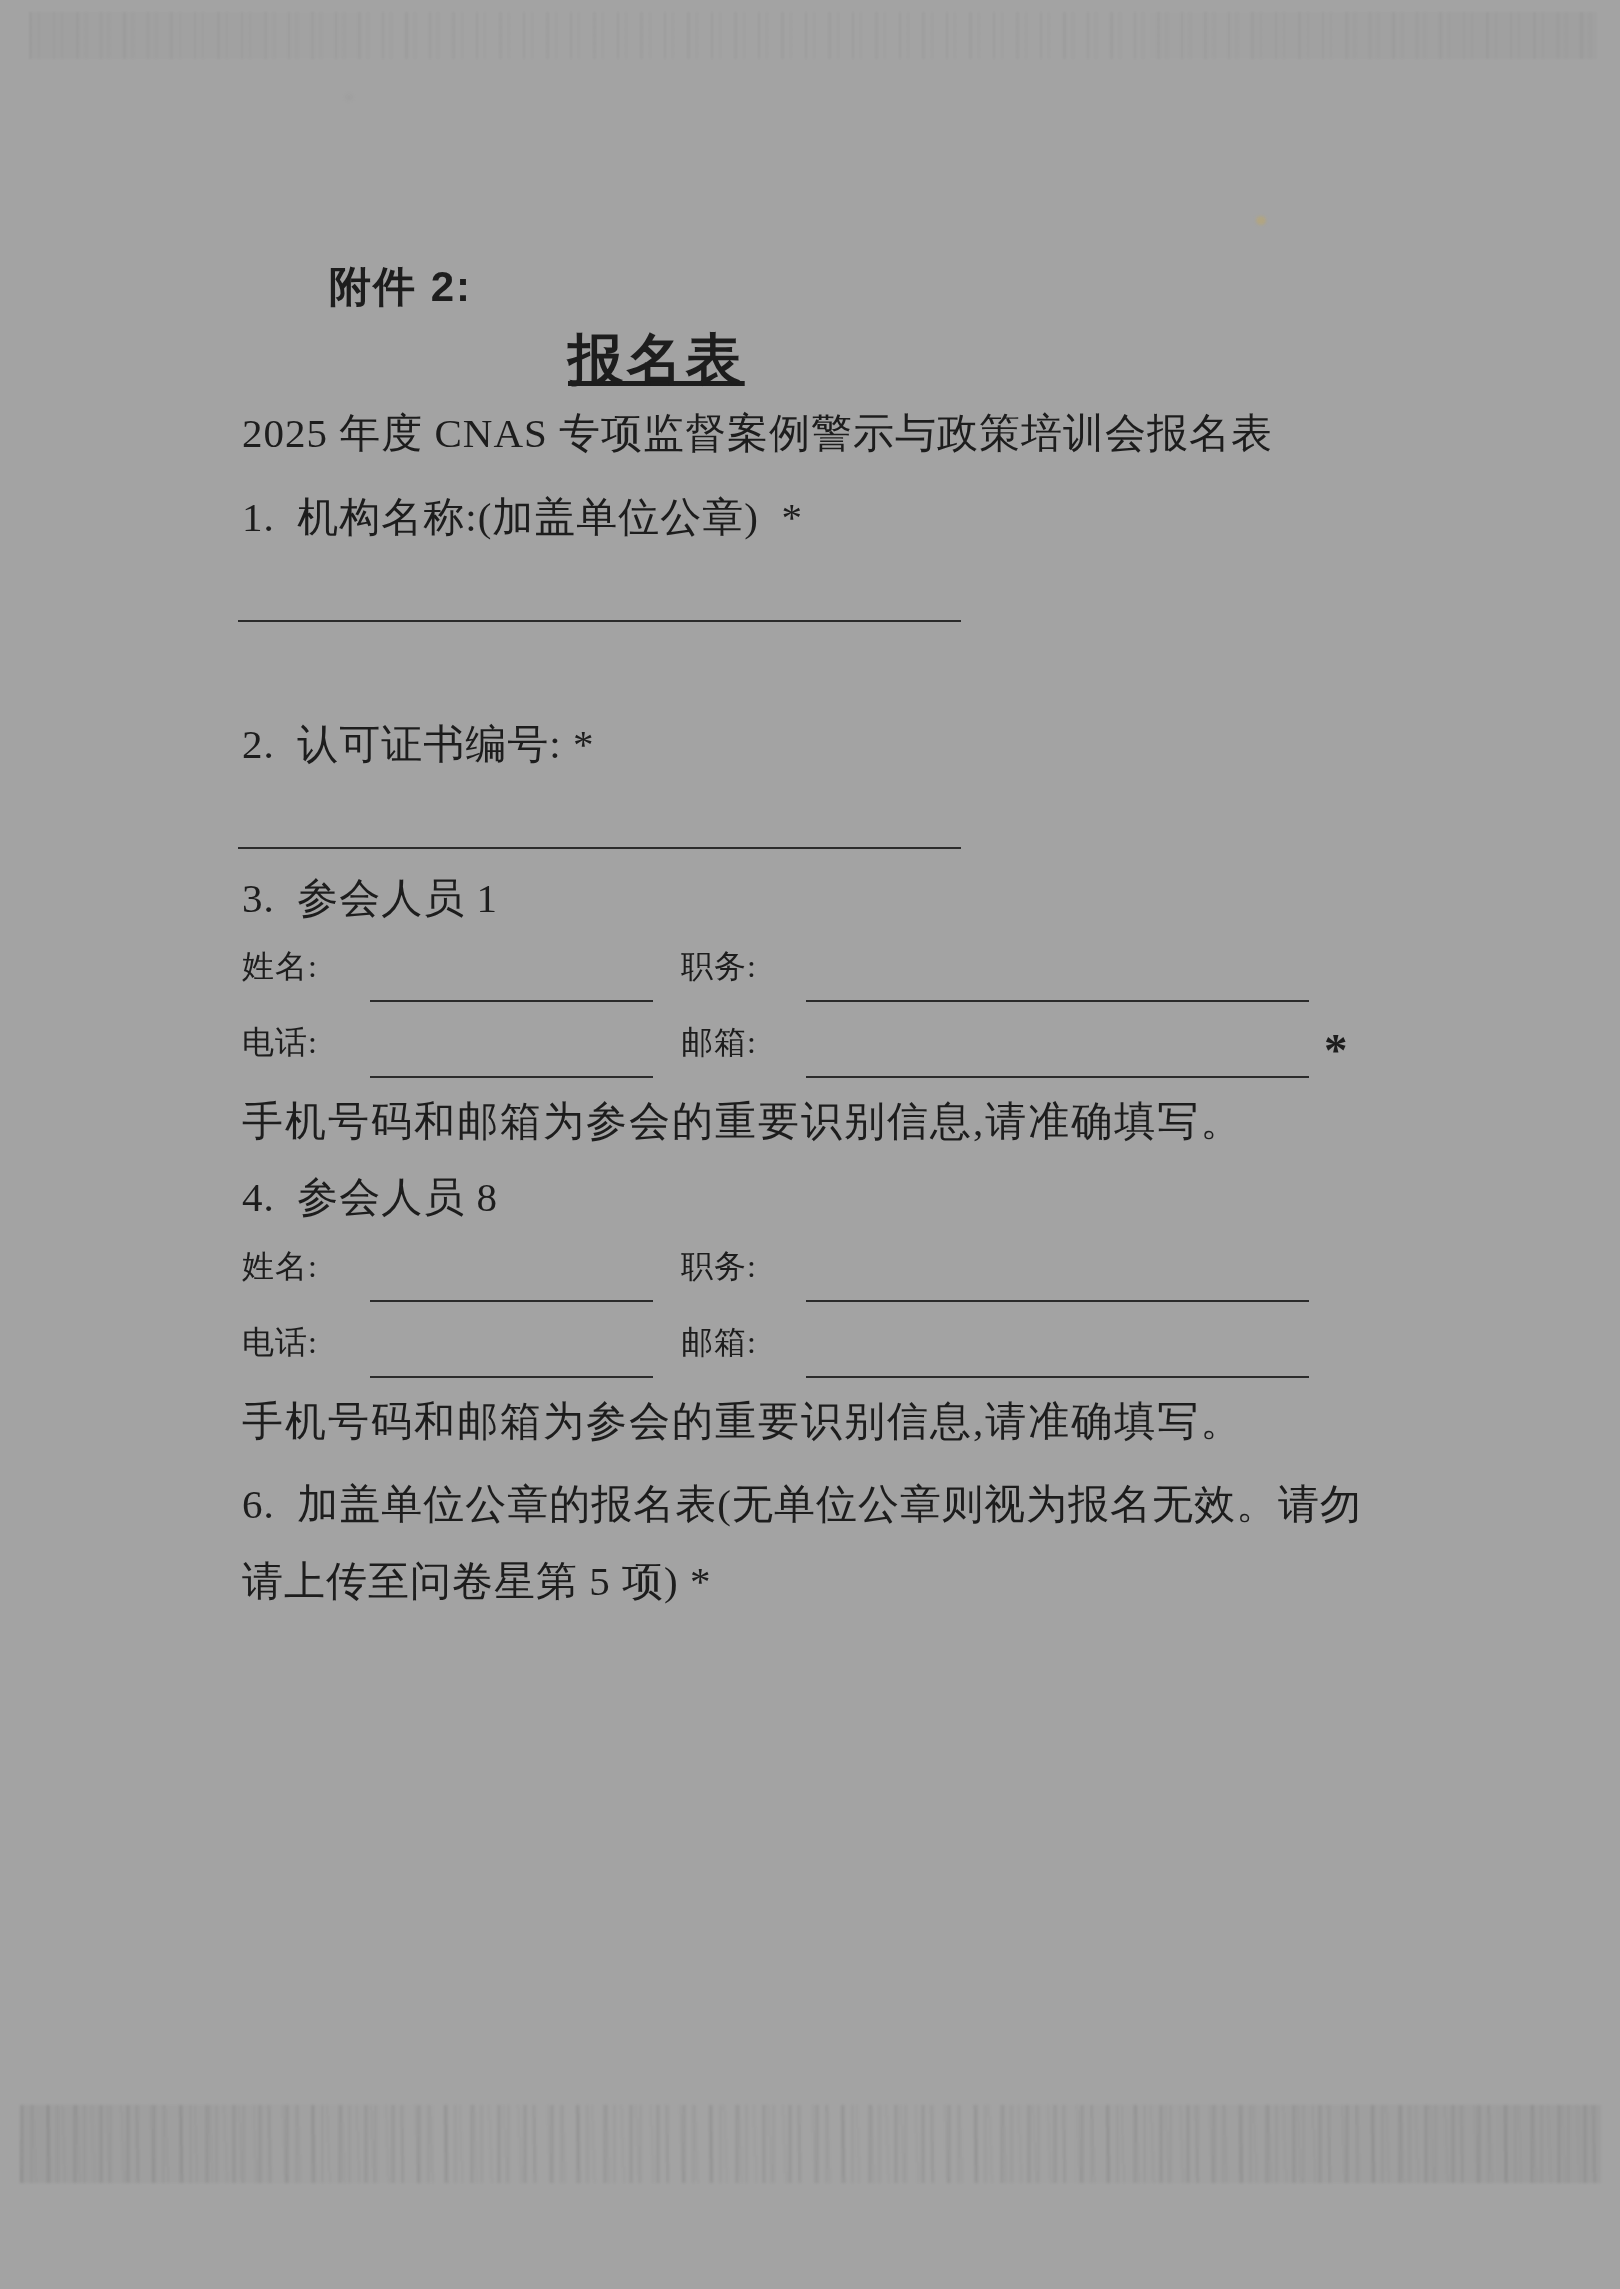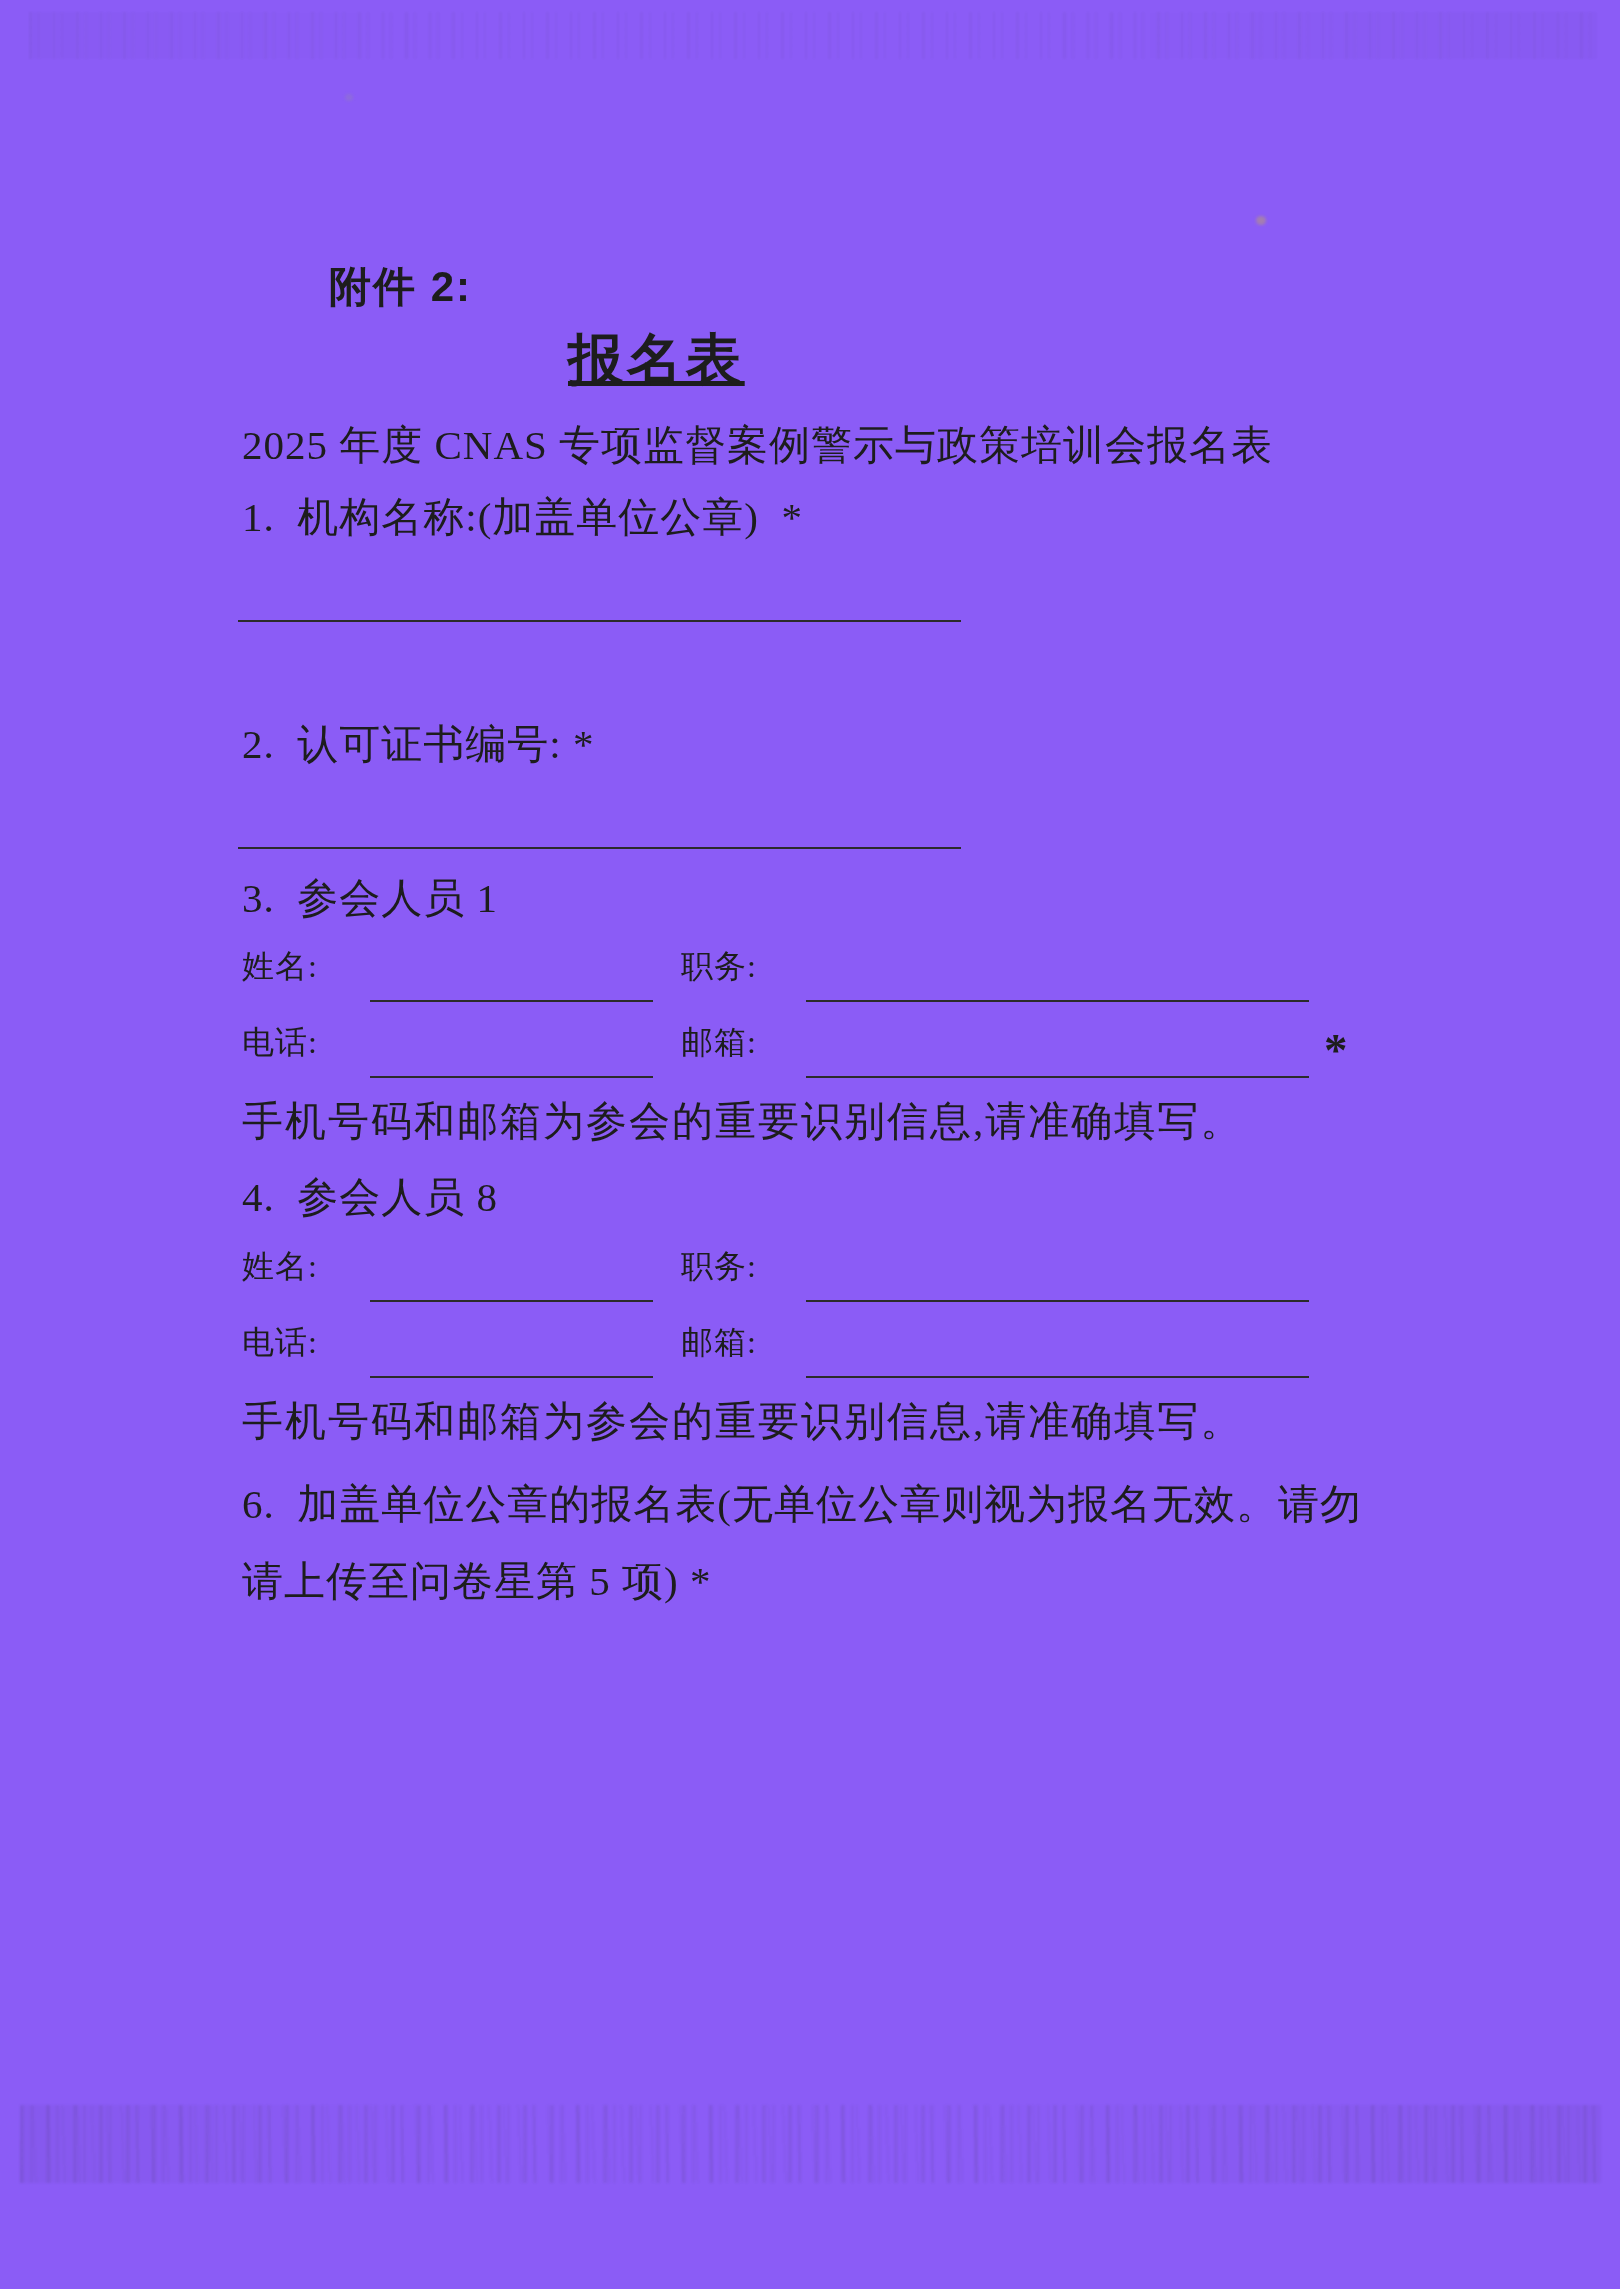--- a/index.html
+++ b/index.html
@@ -4,21 +4,21 @@
 <style>
   * { margin: 0; padding: 0; box-sizing: border-box; }
   html, body { background: #ffffff; }
   body { font-family: "Liberation Serif", serif; }
 
   .page {
     position: relative;
     width: 1620px;
     height: 2290px;
     margin: 0 auto;
-    background: #8b5cf6;
+    background: #a3a3a3;
     color: #1d1d1d;
     overflow: hidden;
   }
 
   .txt {
     position: absolute;
     white-space: pre;
     font-size: 41px;
     letter-spacing: 1px;
     line-height: 1.25;
@@ -36,21 +36,21 @@
     letter-spacing: 2px;
   }
 
   .doc-title {
     left: 568px; top: 325px;
     font-size: 55px;
     letter-spacing: 3.9px;
     text-decoration: underline;
   }
 
-  .subtitle { left: 242px; top: 420px; }
+  .subtitle { left: 242px; top: 408px; }
 
   .item1 { left: 242px; top: 492px; }
   .item2 { left: 242px; top: 719px; }
   .item3 { left: 242px; top: 873px; }
   .item4 { left: 242px; top: 1172px; }
 
   .blank-rule {
     position: absolute;
     height: 0;
     border-top: 2px solid #2b2b2b;

